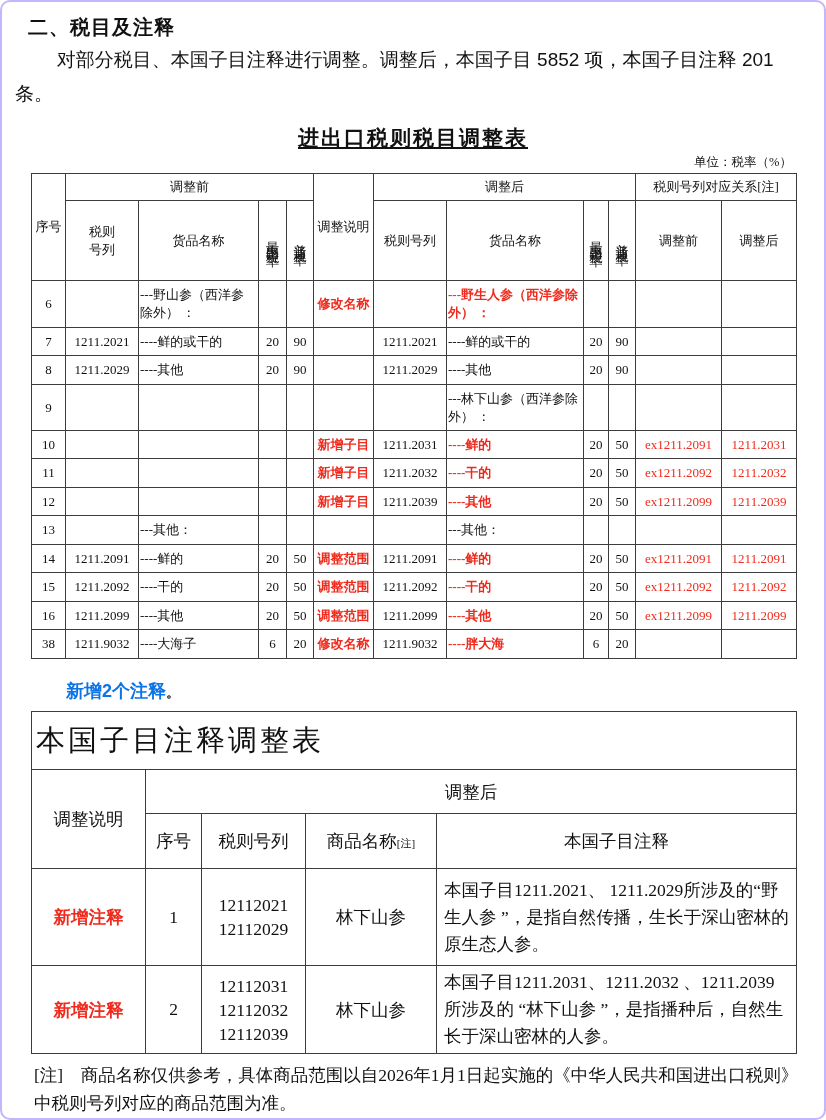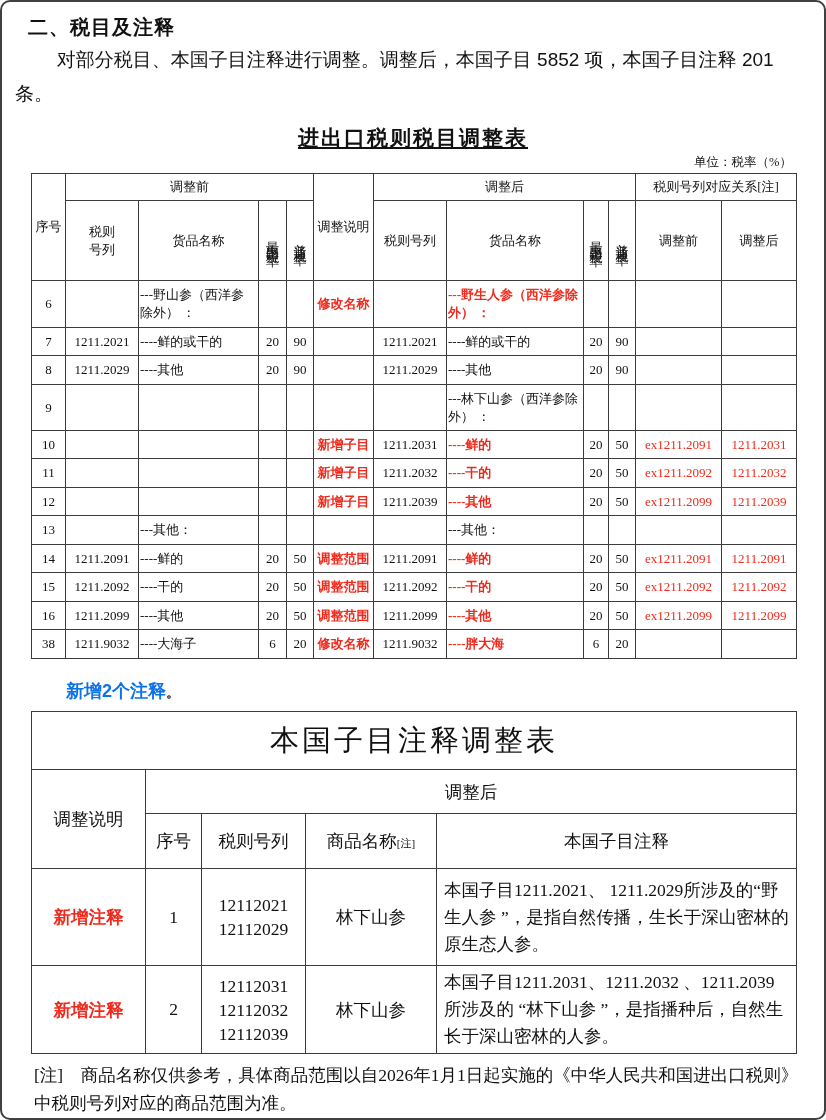--- a/index.html
+++ b/index.html
@@ -1,18 +1,18 @@
 <!DOCTYPE html>
 <html lang="zh"><head>
 <meta charset="utf-8">
 <style>
   html,body{margin:0;padding:0;background:#fff;}
   body{font-family:"Liberation Sans","DejaVu Sans",sans-serif;color:#111;}
   .page{position:relative;width:826px;height:1120px;box-sizing:border-box;
-        border:2px solid #404040;border-radius:10px;background:#fff;overflow:hidden;}
+        border:2px solid #c4b5fd;border-radius:10px;background:#fff;overflow:hidden;}
 
   .h1{font-size:20px;font-weight:bold;margin:12px 10px 0 26px;letter-spacing:1px;}
   .intro{font-size:19px;line-height:34px;margin:2px 8px 0 13px;text-indent:2.2em;}
   .hl{color:#0d74e8;font-weight:bold;font-size:18px;margin:6px 0 0 66px;}
 
   .t1title{font-family:"Liberation Serif","DejaVu Serif",serif;font-size:21px;font-weight:600;
            text-align:center;margin:13px 0 0 0;letter-spacing:2px;text-decoration:underline;}
   .unit{font-family:"Liberation Serif","DejaVu Serif",serif;font-size:12.5px;
         text-align:right;margin:2px 32px 2px 0;}
 
@@ -27,21 +27,21 @@
   .bold{font-weight:bold;}
   .pre{white-space:pre-line;}
   .vert{writing-mode:vertical-rl;text-orientation:upright;letter-spacing:3px;
         font-size:13px;line-height:1;display:inline-block;}
 
   .hl2{color:#0d74e8;font-weight:bold;font-size:18px;margin:20px 0 0 64px;}
   .hl2 .dot{color:#111;font-size:14px;}
 
   .t2{margin:8px 0 0 29px;width:765px;font-family:"Liberation Serif","DejaVu Serif",serif;font-size:17.5px;}
   .t2 td{padding:2px 4px;}
-  .t2t{font-size:29px;text-align:center;letter-spacing:3px;}
+  .t2t{font-size:29px;letter-spacing:3px;}
   .t2 .note{text-align:left;line-height:27px;padding:3px 5px 3px 7px;}
   .t2 .codes{line-height:24px;}
   .sup{font-size:11px;}
 
   .footnote{font-family:"Liberation Serif","DejaVu Serif",serif;font-size:17.5px;
             line-height:28px;margin:7px 16px 0 32px;}
 </style>
 </head>
 <body>
 

